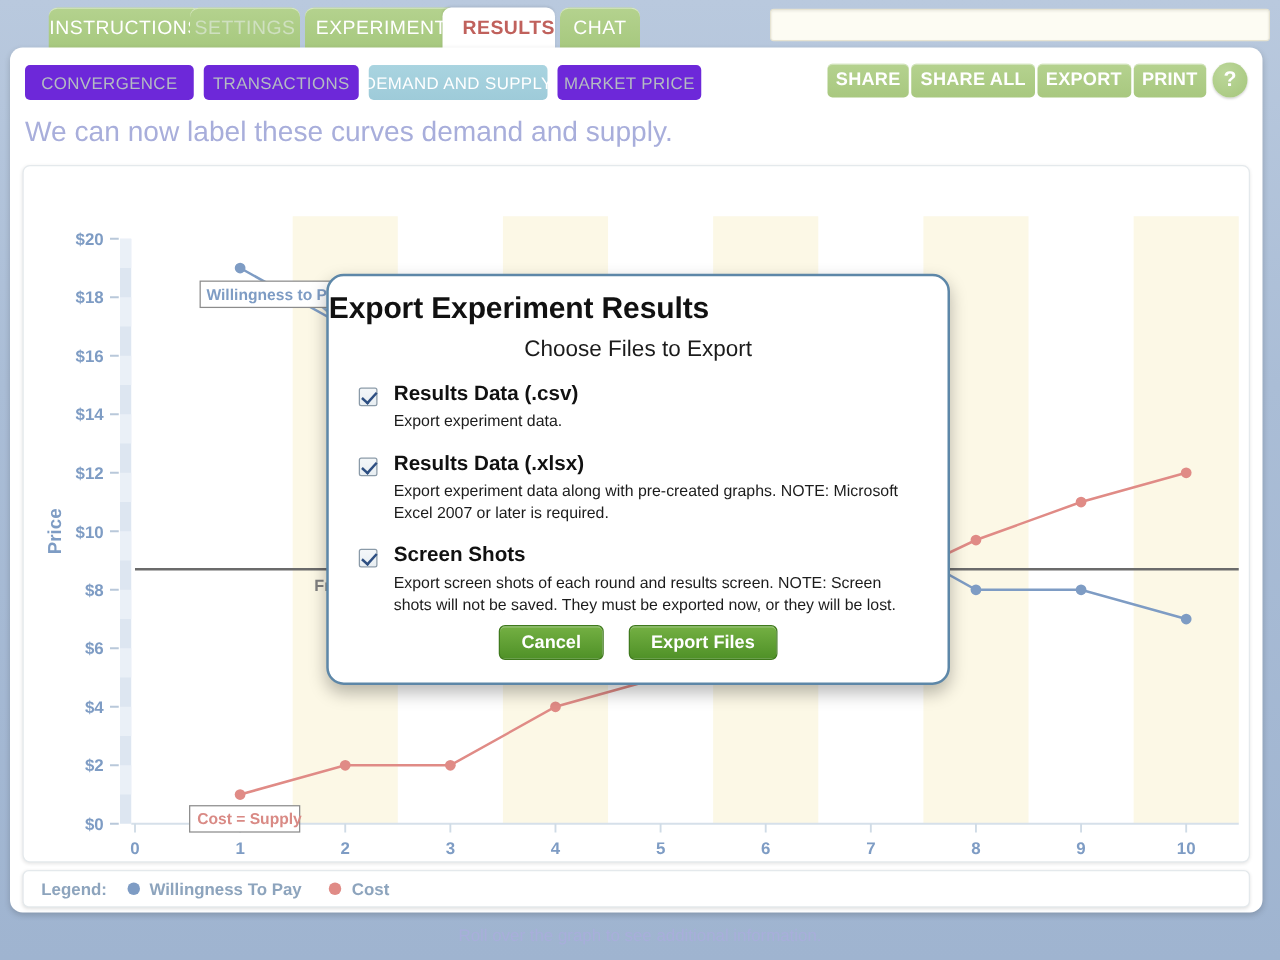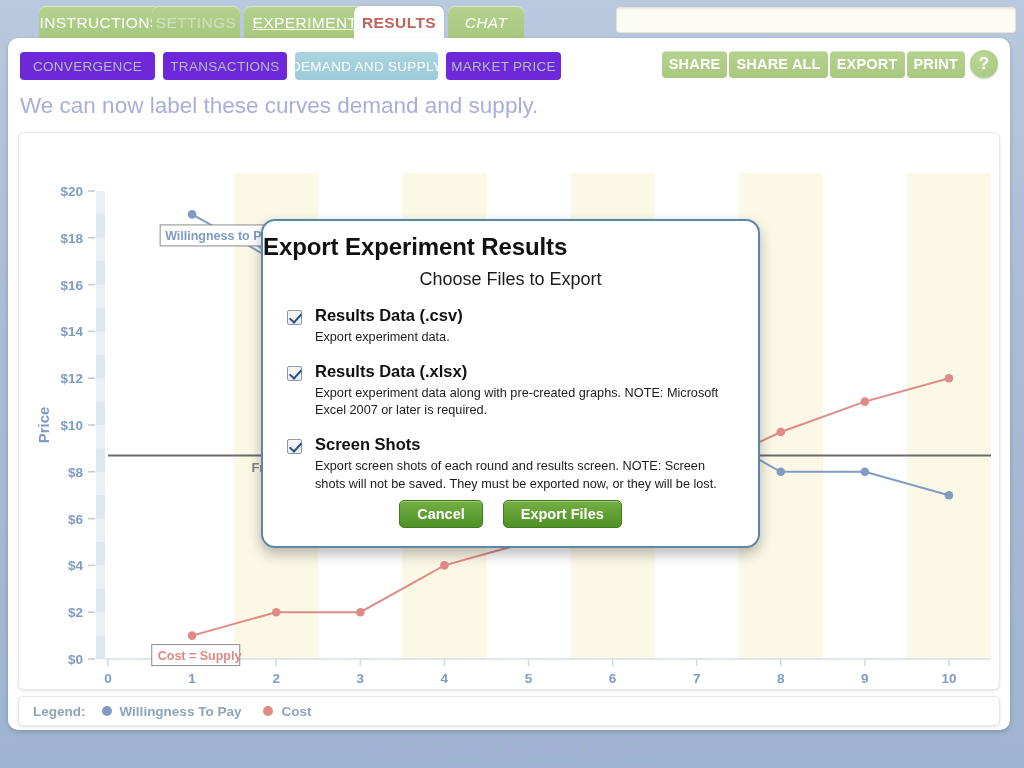--- a/index.html
+++ b/index.html
@@ -30,23 +30,23 @@
   }
   .maintab.dim { color: #cfe0c0; }
   .maintab.active {
     background: #ffffff;
     color: #c0615c;
     font-weight: bold;
     box-shadow: 0 -1px 2px rgba(0,0,0,.08);
   }
   #tab0 { left: 26px;  width: 122px; margin-left: 13px; }
   #tab1 { left: 152px; width: 88px; }
-  #tab2 { left: 244px; width: 122px; text-decoration: underline; }
-  #tab3 { left: 354px; width: 90px;  }
-  #tab4 { left: 448px; width: 76px; font-style: italic;  }
+  #tab2 { left: 244px; width: 122px; }
+  #tab3 { left: 354px; width: 90px; justify-content: flex-end;  }
+  #tab4 { left: 448px; width: 64px;  }
 
   #topfield {
     position: absolute; left: 616px; top: 7px; width: 400px; height: 26px;
     background: #fdfcf3;
     border: 1px solid #e6e3d2;
     border-radius: 3px;
     box-shadow: inset 0 1px 2px rgba(0,0,0,.08);
   }
 
   

